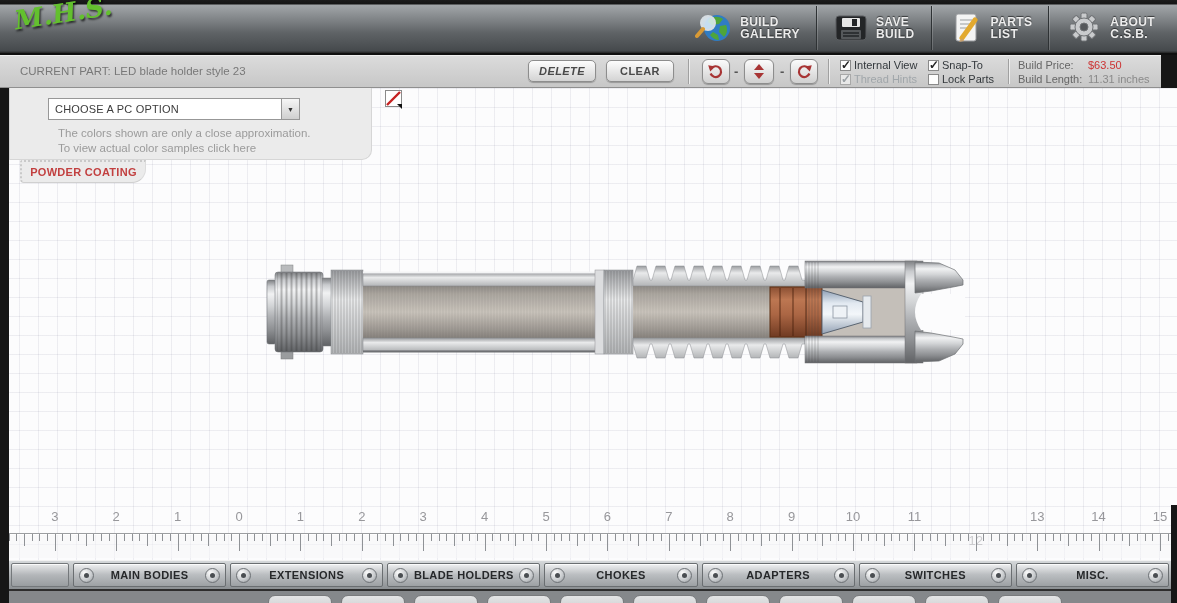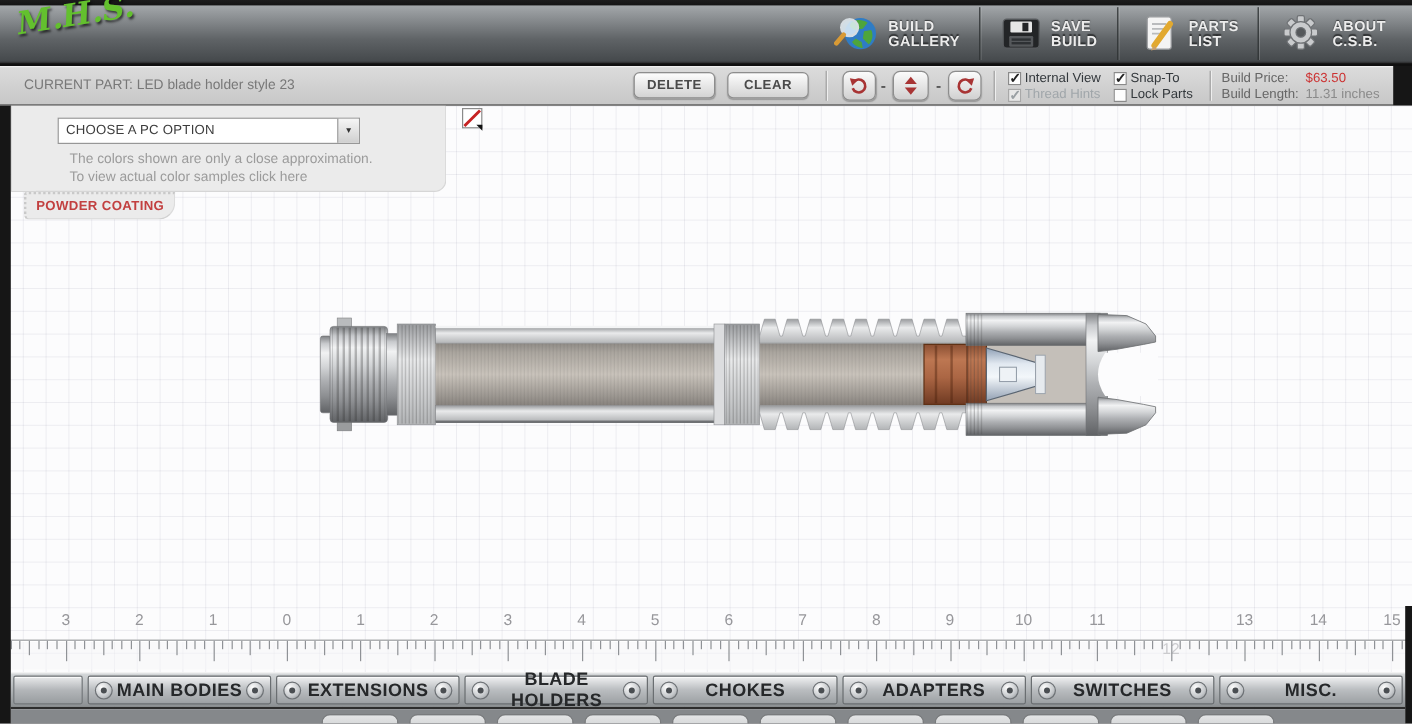--- a/index.html
+++ b/index.html
@@ -143,21 +143,21 @@
     display:flex;align-items:stretch;padding:2px 2px;gap:4px;
   }
   .cat-stub{flex:none;width:56px;border:1px solid #74787b;border-radius:2px;
     background:linear-gradient(#e9eaeb,#b3b6b9 50%,#999da0);box-shadow:inset 0 1px 0 #fafafa;}
   .cat-cell{
     flex:1;border:1px solid #6a6e71;border-radius:2px;cursor:pointer;
     background:linear-gradient(#f0f1f2,#bbbec1 48%,#9da1a4);
     box-shadow:inset 0 1px 0 #fbfbfb;
     display:flex;align-items:center;justify-content:space-between;padding:0 5px;box-sizing:border-box;
   }
-  .cat-label{flex:1;text-align:center;font-size:15px;font-weight:bold;color:#26282a;letter-spacing:.4px;}
+  .cat-label{flex:1;text-align:center;font-size:11px;font-weight:bold;color:#26282a;letter-spacing:.4px;}
   .cat-arrow{
     width:15px;height:15px;border-radius:50%;flex:none;cursor:pointer;
     background:radial-gradient(circle at 35% 30%,#fdfdfd,#c6c9cc 60%,#8e9295);
     border:1px solid #6e7276;box-sizing:border-box;position:relative;
   }
   .cat-arrow::after{
     content:"";position:absolute;left:4px;top:4px;width:5px;height:5px;border-radius:50%;
     background:#4a4e52;
   }
   
@@ -242,21 +242,21 @@
       <div class="nav-label">
         <div>ABOUT</div>
           <div>C.S.B.</div>
       </div>
     </div>
   </div>
 </div>
 
 <div class="toolbar">
   <div class="current-part">CURRENT PART: LED blade holder style 23</div>
-  <div class="tb-btn" style="left:528px;width:68px;">DELETE</div>
+  <div class="tb-btn" style="left:528px;width:68px;font-style:italic;">DELETE</div>
   <div class="tb-btn" style="left:606px;width:68px;">CLEAR</div>
   <div class="tb-divider" style="left:688px;"></div>
   <div class="rot-btn" style="left:702px;">
     <svg width="16" height="16" viewBox="0 0 16 16">
       <path d="M3.2 4.6 A5.4 5.4 0 1 1 2.6 9.5" fill="none" stroke="#a83434" stroke-width="2.2"></path>
       <polygon points="0.2,1.2 7.2,2.4 2.2,7.4" fill="#a83434"></polygon>
     </svg>
   </div>
   <div class="rot-dash" style="left:734px;">-</div>
   <div class="rot-btn" style="left:744px;width:30px;">

